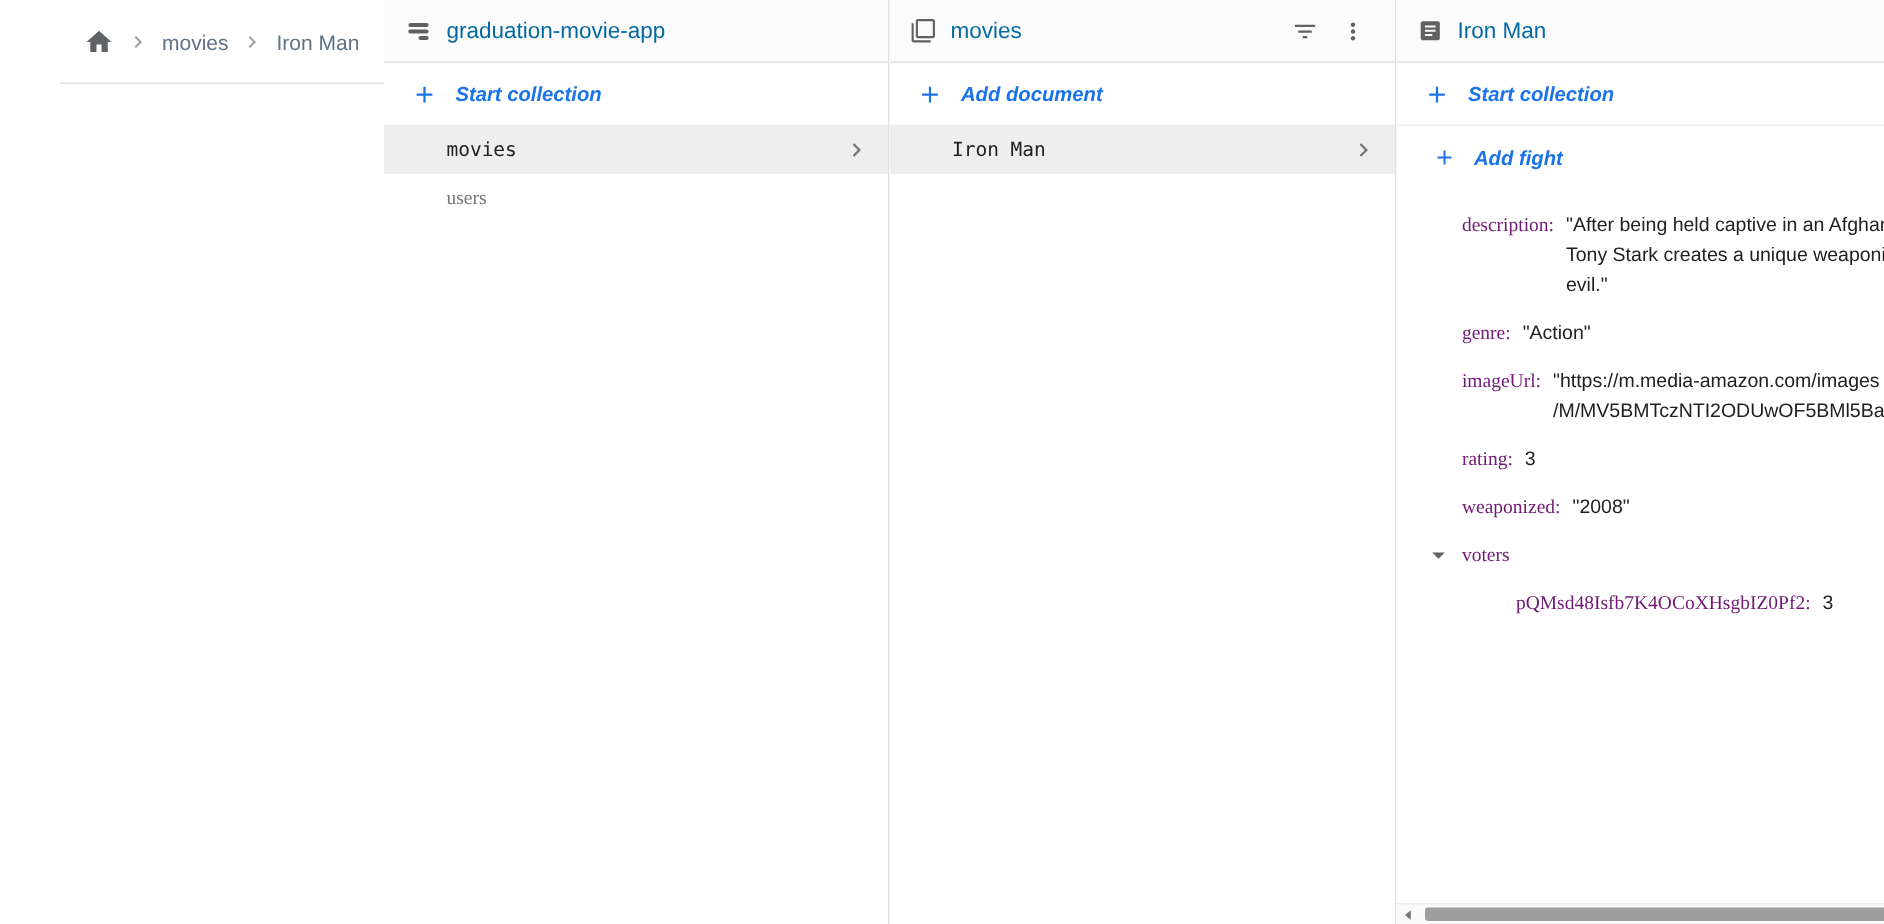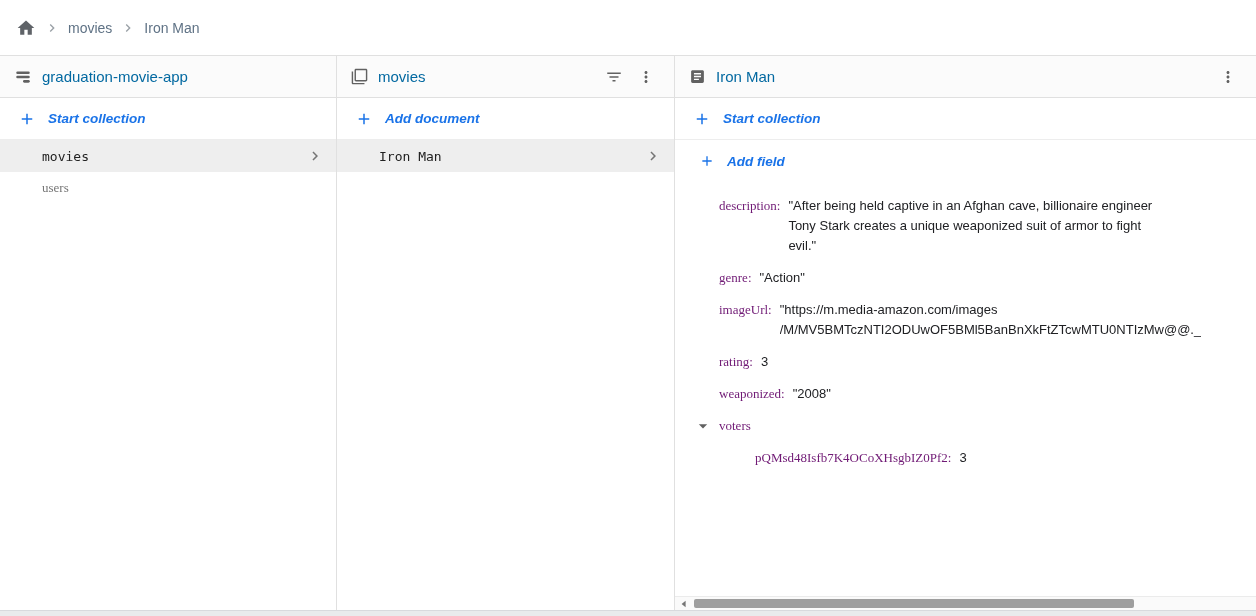--- a/index.html
+++ b/index.html
@@ -2,21 +2,21 @@
 <html><head>
 <meta charset="utf-8">
 <style>
   * { box-sizing: border-box; margin: 0; padding: 0; }
   html, body { width: 1256px; height: 616px; overflow: hidden; }
   body {
     font-family: "Liberation Sans", sans-serif;
     background: #fff;
     color: #202124;
   }
-  .app { width: 1256px; height: 616px; display: flex; flex-direction: column; }
+  .app { width: 1256px; height: 616px; display: flex; flex-direction: row; padding-left: 40px; }
 
   
   .topbar {
     height: 56px; flex: none;
     display: flex; align-items: center;
     padding: 0 16px;
     background: #fff;
     border-bottom: 1px solid #e0e0e0;
   }
   .topbar .home-btn { display: flex; align-items: center; cursor: pointer; }
@@ -263,21 +263,21 @@
             </svg>
         </span>
         <span class="label">Start collection</span>
       </div>
       <div class="action-row no-border">
         <span>
           <svg width="16" height="16" viewBox="0 0 24 24" fill="#1a73e8">
               <path d="M19 13h-6v6h-2v-6H5v-2h6V5h2v6h6v2z"></path>
             </svg>
         </span>
-        <span class="label">Add field</span>
+        <span class="label">Add fight</span>
       </div>
 
       <div class="fields">
         <div class="field">
           <span class="fkey">description</span>
           <span class="fval">"After being held captive in an Afghan cave, billionaire engineer
 Tony Stark creates a unique weaponized suit of armor to fight
 evil."</span>
         </div>
         <div class="field">

